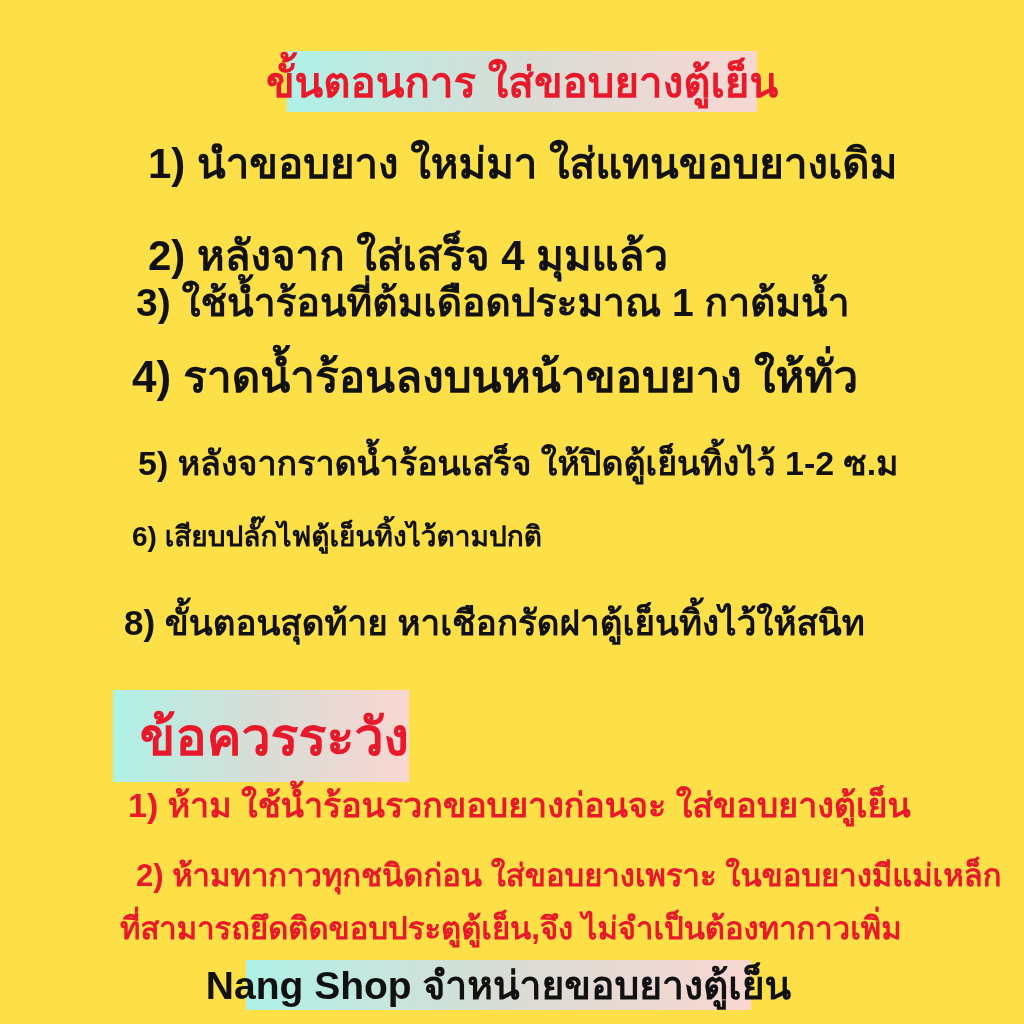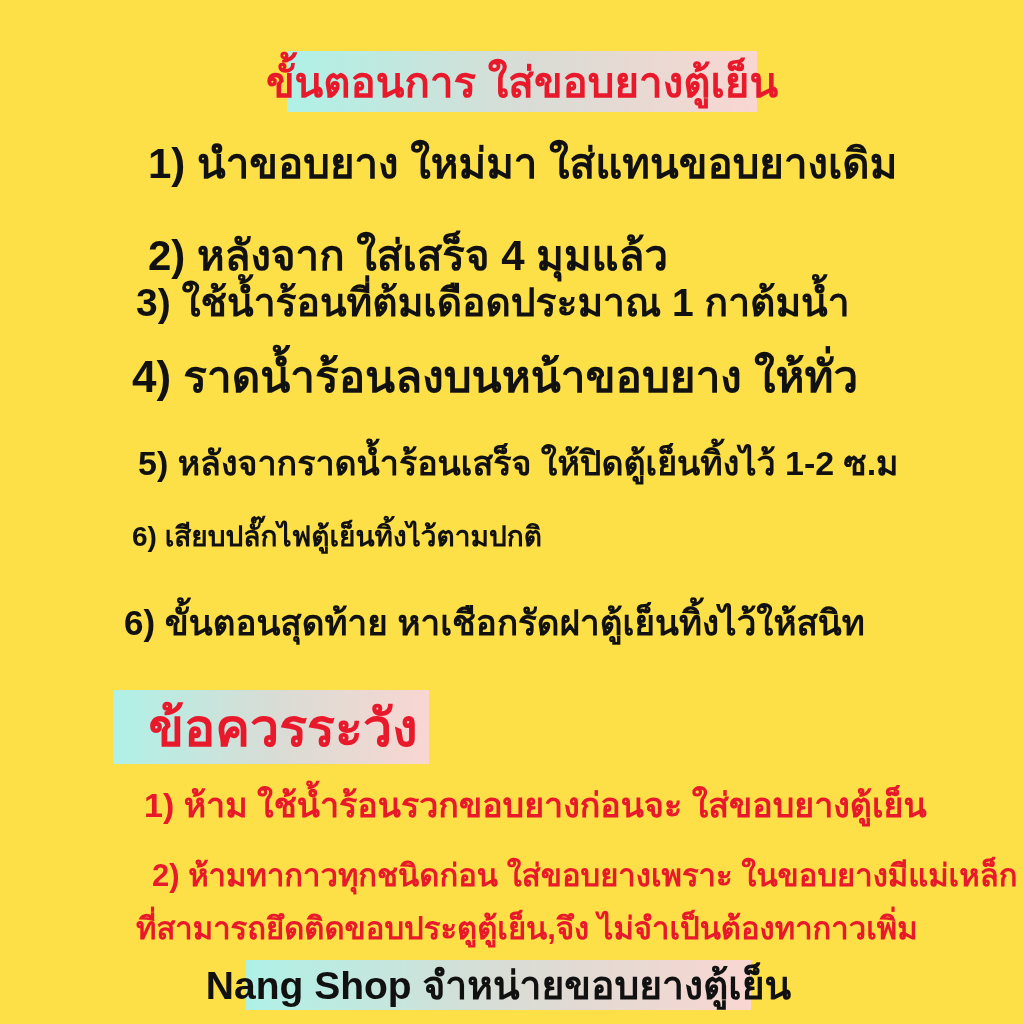--- a/index.html
+++ b/index.html
@@ -25,40 +25,40 @@
   }
   .title-banner {
     left: 287px; top: 51px;
     width: 470px; height: 61px;
     justify-content: center;
     font-size: 42px;
     color: #e8192b;
   }
   .warning-banner {
     left: 113px; top: 690px;
-    width: 292px; height: 74px;
-    justify-content: center;
-    padding-left: 24px;
+    width: 292px; height: 92px;
+    justify-content: flex-end;
+    padding-left: 4px;
     font-size: 52px;
     color: #e8192b;
   }
   .footer-banner {
     left: 246px; top: 960px;
     width: 505px; height: 50px;
     justify-content: center;
     font-size: 39px;
     color: #111111;
   }
   .line {
     position: absolute;
     white-space: nowrap;
     line-height: 1.5;
   }
   .step { color: #111111; }
-  .warn { color: #e8192b; margin-left: 16px; }
+  .warn { color: #e8192b; }
   .step-1 { left: 148px; top: 132px; font-size: 42px; }
   .step-2 { left: 148px; top: 204px; font-size: 42px; margin-top: 20px; }
   .step-3 { left: 136px; top: 274px; font-size: 39px; }
   .step-4 { left: 132px; top: 344px; font-size: 44px; }
   .step-5 { left: 138px; top: 438px; font-size: 34px; }
   .step-6 { left: 132px; top: 516px; font-size: 28px; }
   .step-7 { left: 124px; top: 597px; font-size: 35px; }
   .warn-1 { left: 128px; top: 780px; font-size: 34px; }
   .warn-2 { left: 136px; top: 853px; font-size: 31px; }
   .warn-3 { left: 120px; top: 906px; font-size: 31px; }
@@ -71,21 +71,21 @@
   <div class="banner title-banner">
     <span>ขั้นตอนการ ใส่ขอบยางตู้เย็น</span>
   </div>
 
   <div class="line step step-1">1) นำขอบยาง ใหม่มา ใส่แทนขอบยางเดิม</div>
   <div class="line step step-2">2) หลังจาก ใส่เสร็จ 4 มุมแล้ว</div>
   <div class="line step step-3">3) ใช้น้ำร้อนที่ต้มเดือดประมาณ 1 กาต้มน้ำ</div>
   <div class="line step step-4">4) ราดน้ำร้อนลงบนหน้าขอบยาง ให้ทั่ว</div>
   <div class="line step step-5">5) หลังจากราดน้ำร้อนเสร็จ ให้ปิดตู้เย็นทิ้งไว้ 1-2 ซ.ม</div>
   <div class="line step step-6">6) เสียบปลั๊กไฟตู้เย็นทิ้งไว้ตามปกติ</div>
-  <div class="line step step-7">6) ขั้นตอนสุดท้าย หาเชือกรัดฝาตู้เย็นทิ้งไว้ให้สนิท</div>
+  <div class="line step step-7">8) ขั้นตอนสุดท้าย หาเชือกรัดฝาตู้เย็นทิ้งไว้ให้สนิท</div>
 
   <div class="banner warning-banner">
     <span>ข้อควรระวัง</span>
   </div>
 
   <div class="line warn warn-1">1) ห้าม ใช้น้ำร้อนรวกขอบยางก่อนจะ ใส่ขอบยางตู้เย็น</div>
   <div class="line warn warn-2">2) ห้ามทากาวทุกชนิดก่อน ใส่ขอบยางเพราะ ในขอบยางมีแม่เหล็ก</div>
   <div class="line warn warn-3">ที่สามารถยึดติดขอบประตูตู้เย็น,จึง ไม่จำเป็นต้องทากาวเพิ่ม</div>
 
   <div class="banner footer-banner">

